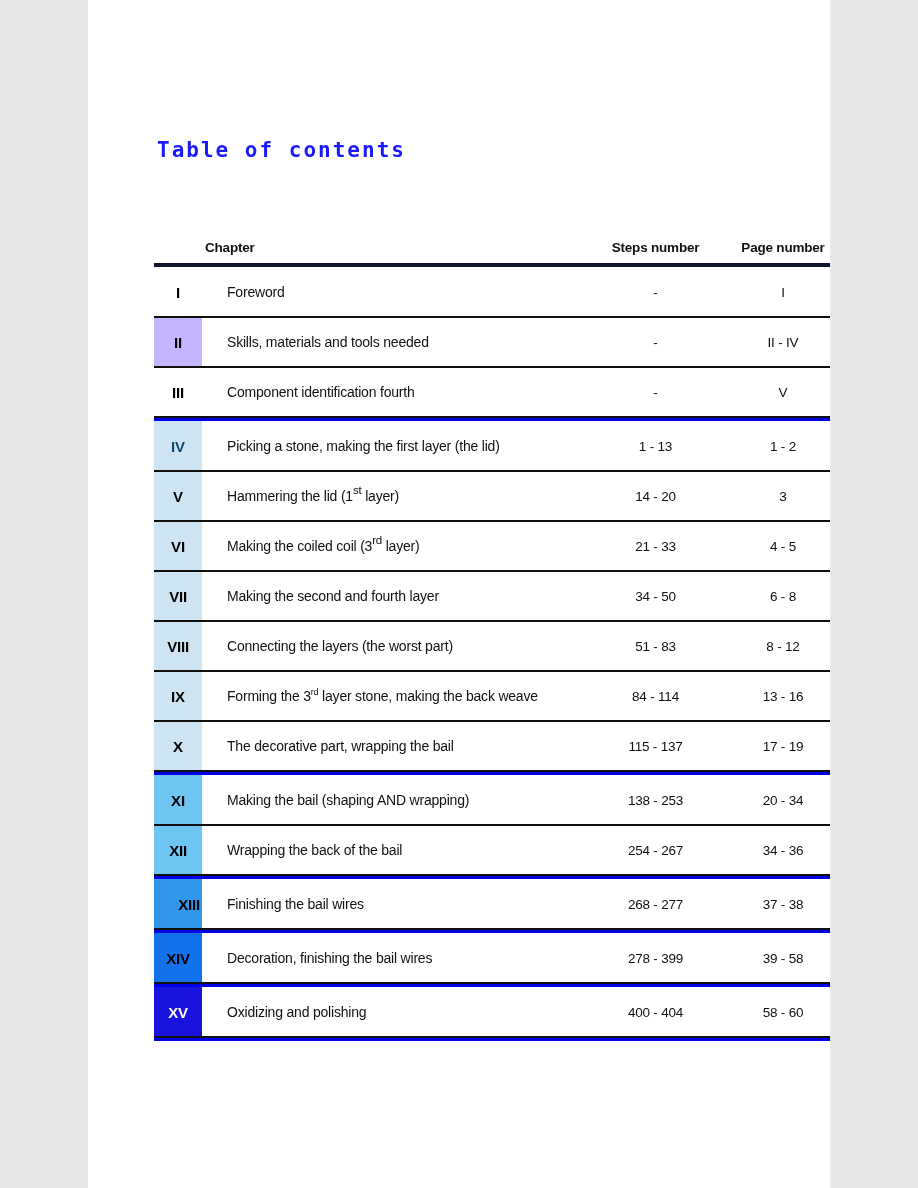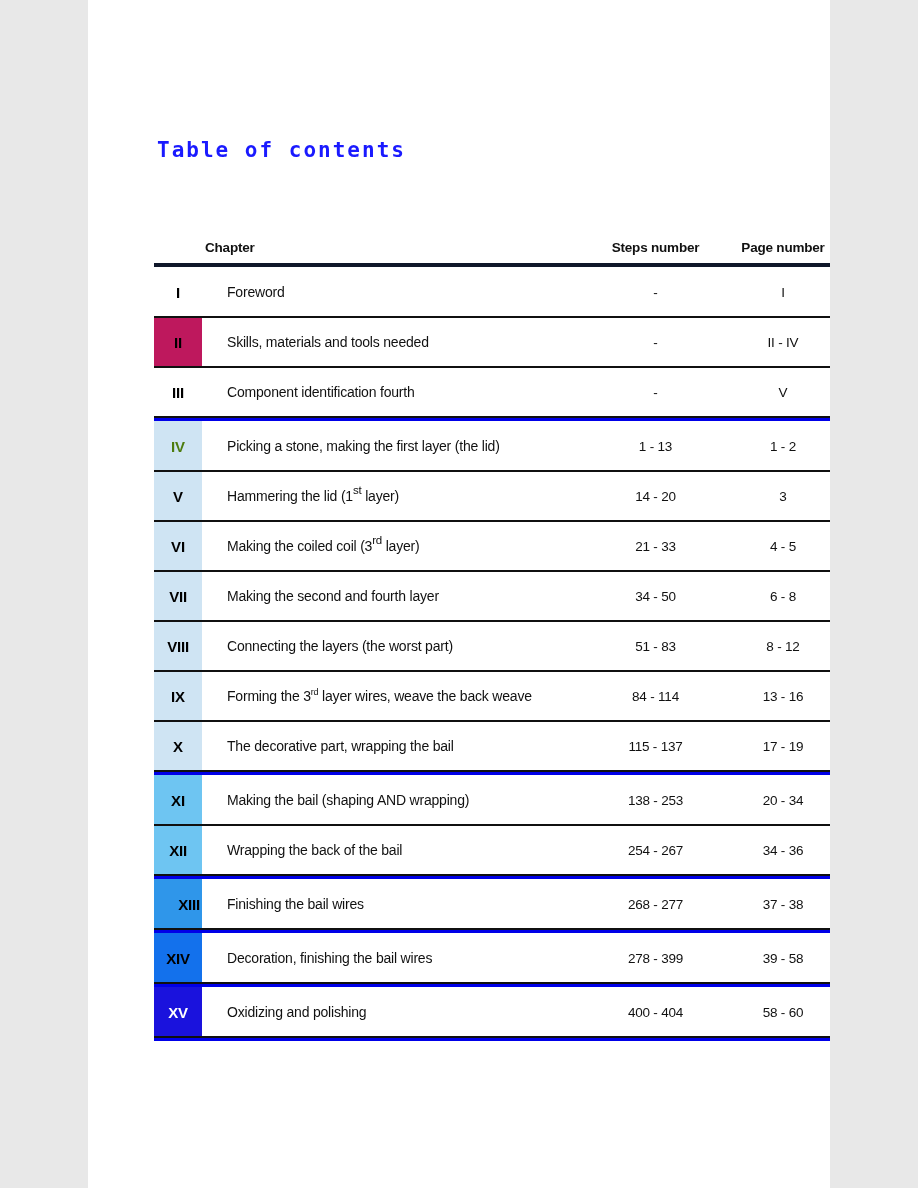--- a/index.html
+++ b/index.html
@@ -97,38 +97,38 @@
     <div id="groups-container">
         <div class="toc-group" style="border-bottom-color: rgb(0, 0, 232);">
           <div class="toc-row">
     <div class="cell-chapter" style="background: rgb(255, 255, 255); color: rgb(0, 0, 0);">I</div>
     <div class="cell-title"><span>Foreword</span></div>
     <div class="cell-center">-</div>
     <div class="cell-center">I</div>
     <div></div>
   </div>
           <div class="toc-row">
-    <div class="cell-chapter" style="background: #be185d; color: rgb(0, 0, 0);">II</div>
+    <div class="cell-chapter" style="background: #c4b5fd; color: rgb(0, 0, 0);">II</div>
     <div class="cell-title"><span>Skills, materials and tools needed</span></div>
     <div class="cell-center">-</div>
     <div class="cell-center">II - IV</div>
     <div></div>
   </div>
           <div class="toc-row">
     <div class="cell-chapter" style="background: rgb(255, 255, 255); color: rgb(0, 0, 0);">III</div>
     <div class="cell-title"><span>Component identification fourth</span></div>
     <div class="cell-center">-</div>
     <div class="cell-center">V</div>
     <div></div>
   </div>
           <div class="file-cell">0</div>
         </div>
         <div class="toc-group" style="border-bottom-color: rgb(0, 0, 232);">
           <div class="toc-row">
-    <div class="cell-chapter" style="background: rgb(207, 228, 243); color: #4d7c0f;">IV</div>
+    <div class="cell-chapter" style="background: rgb(207, 228, 243); color: #0c4a6e;">IV</div>
     <div class="cell-title"><span>Picking a stone, making the first layer (the lid)</span></div>
     <div class="cell-center">1 - 13</div>
     <div class="cell-center">1 - 2</div>
     <div></div>
   </div>
           <div class="toc-row">
     <div class="cell-chapter" style="background: rgb(207, 228, 243); color: rgb(0, 0, 0);">V</div>
     <div class="cell-title"><span>Hammering the lid (1</span><sup class="sup-large">st</sup><span> layer)</span></div>
     <div class="cell-center">14 - 20</div>
     <div class="cell-center">3</div>
@@ -150,21 +150,21 @@
   </div>
           <div class="toc-row">
     <div class="cell-chapter" style="background: rgb(207, 228, 243); color: rgb(0, 0, 0);">VIII</div>
     <div class="cell-title"><span>Connecting the layers (the worst part)</span></div>
     <div class="cell-center">51 - 83</div>
     <div class="cell-center">8 - 12</div>
     <div></div>
   </div>
           <div class="toc-row">
     <div class="cell-chapter" style="background: rgb(207, 228, 243); color: rgb(0, 0, 0);">IX</div>
-    <div class="cell-title"><span>Forming the 3</span><sup class="sup-small">rd</sup><span> layer wires, weave the back weave</span></div>
+    <div class="cell-title"><span>Forming the 3</span><sup class="sup-small">rd</sup><span> layer stone, making the back weave</span></div>
     <div class="cell-center">84 - 114</div>
     <div class="cell-center">13 - 16</div>
     <div></div>
   </div>
           <div class="toc-row">
     <div class="cell-chapter" style="background: rgb(207, 228, 243); color: rgb(0, 0, 0);">X</div>
     <div class="cell-title"><span>The decorative part, wrapping the bail</span></div>
     <div class="cell-center">115 - 137</div>
     <div class="cell-center">17 - 19</div>
     <div></div>

